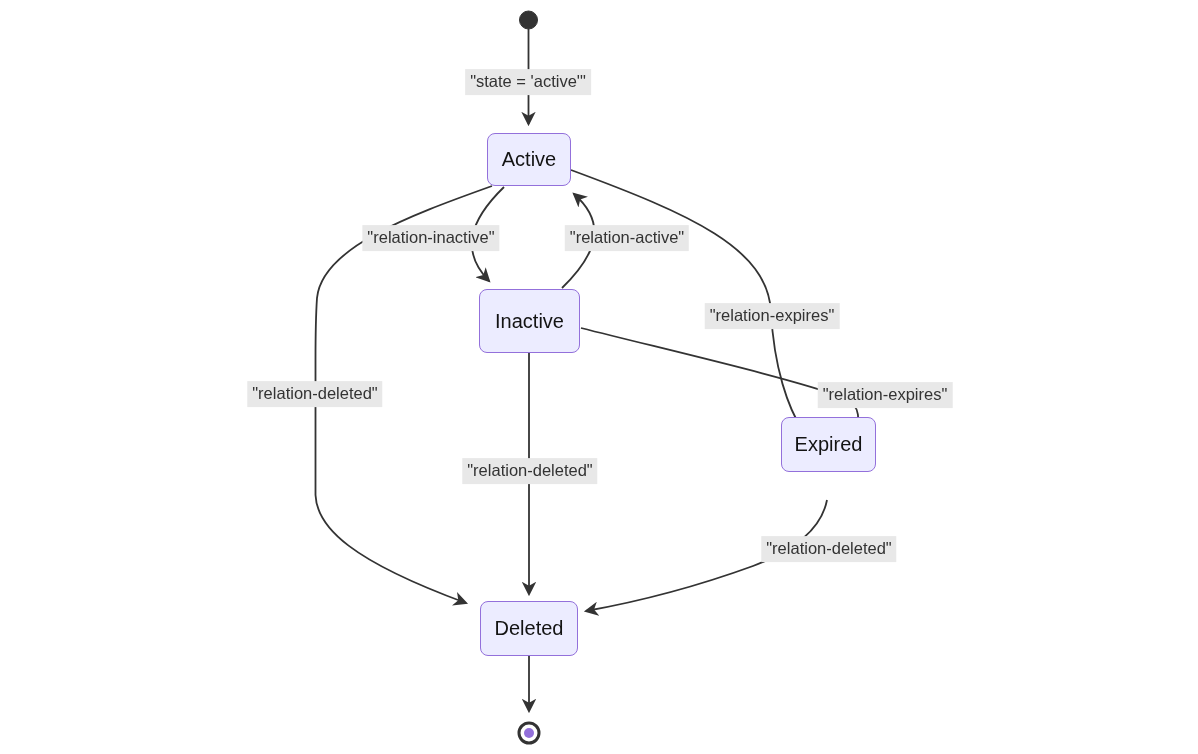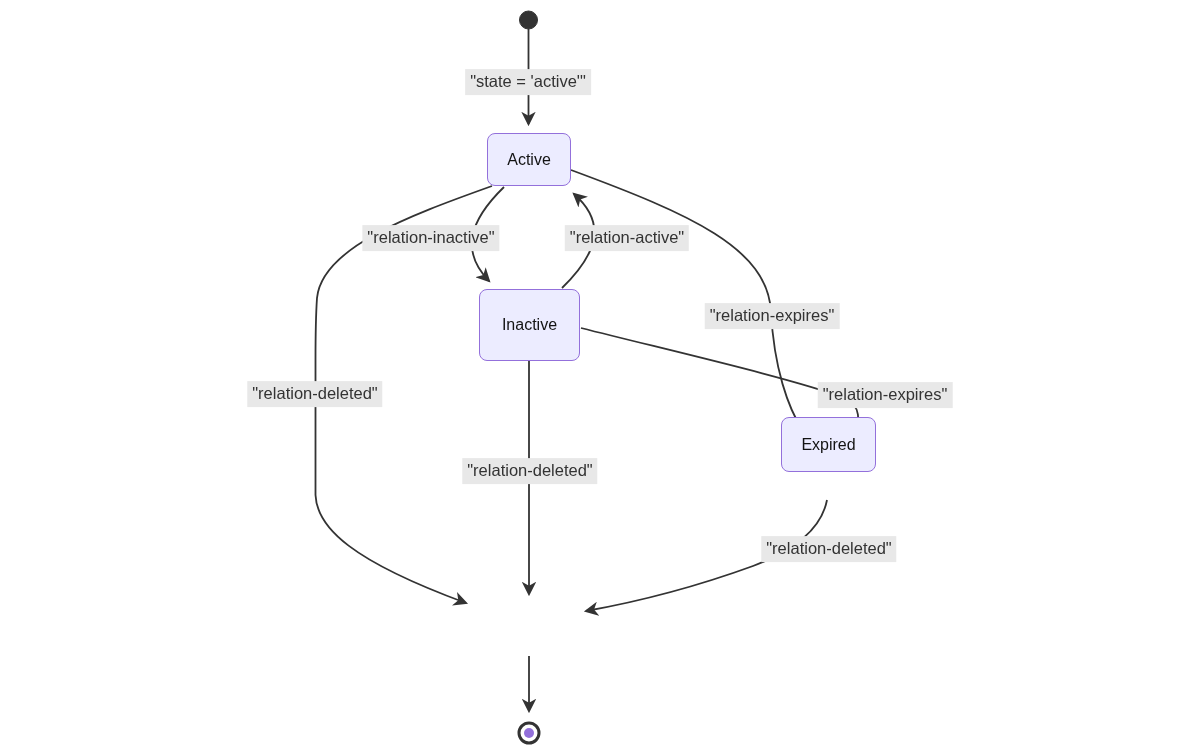--- a/index.html
+++ b/index.html
@@ -37,25 +37,25 @@
   }
   .state-node {
     position: absolute;
     background: #ECECFF;
     border: 1.4px solid #9370DB;
     border-radius: 8px;
     display: flex;
     align-items: center;
     justify-content: center;
     color: #131313;
-    font-size: 16px;
+    font-size: 20px;
     box-sizing: border-box;
   }
   .node-active   { left: 487px; top: 133px; width: 84px;  height: 53px; }
-  .node-inactive { left: 479px; top: 289px; width: 101px; height: 72px; }
+  .node-inactive { left: 479px; top: 289px; width: 101px; height: 64px; }
   .node-expired  { left: 781px; top: 417px; width: 95px;  height: 55px; }
   .node-deleted  { left: 480px; top: 601px; width: 98px;  height: 55px; }
   .lbl-state-active      { left: 528px; top: 82px;  }
   .lbl-relation-inactive { left: 431px; top: 238px; }
   .lbl-relation-active   { left: 627px; top: 238px; }
   .lbl-relation-expires1 { left: 772px; top: 316px; }
   .lbl-relation-expires2 { left: 885px; top: 395px; }
   .lbl-relation-deleted1 { left: 315px; top: 394px; }
   .lbl-relation-deleted2 { left: 530px; top: 471px; }
   .lbl-relation-deleted3 { left: 829px; top: 549px; }
@@ -117,14 +117,17 @@
   </div>
 
   <div class="state-node node-inactive">
     <span>Inactive</span>
   </div>
 
   <div class="state-node node-expired">
     <span>Expired</span>
   </div>
 
+  <div class="state-node node-deleted">
+    <span>Deleted</span>
+  </div>
 
 </div>
 
 </body></html>

